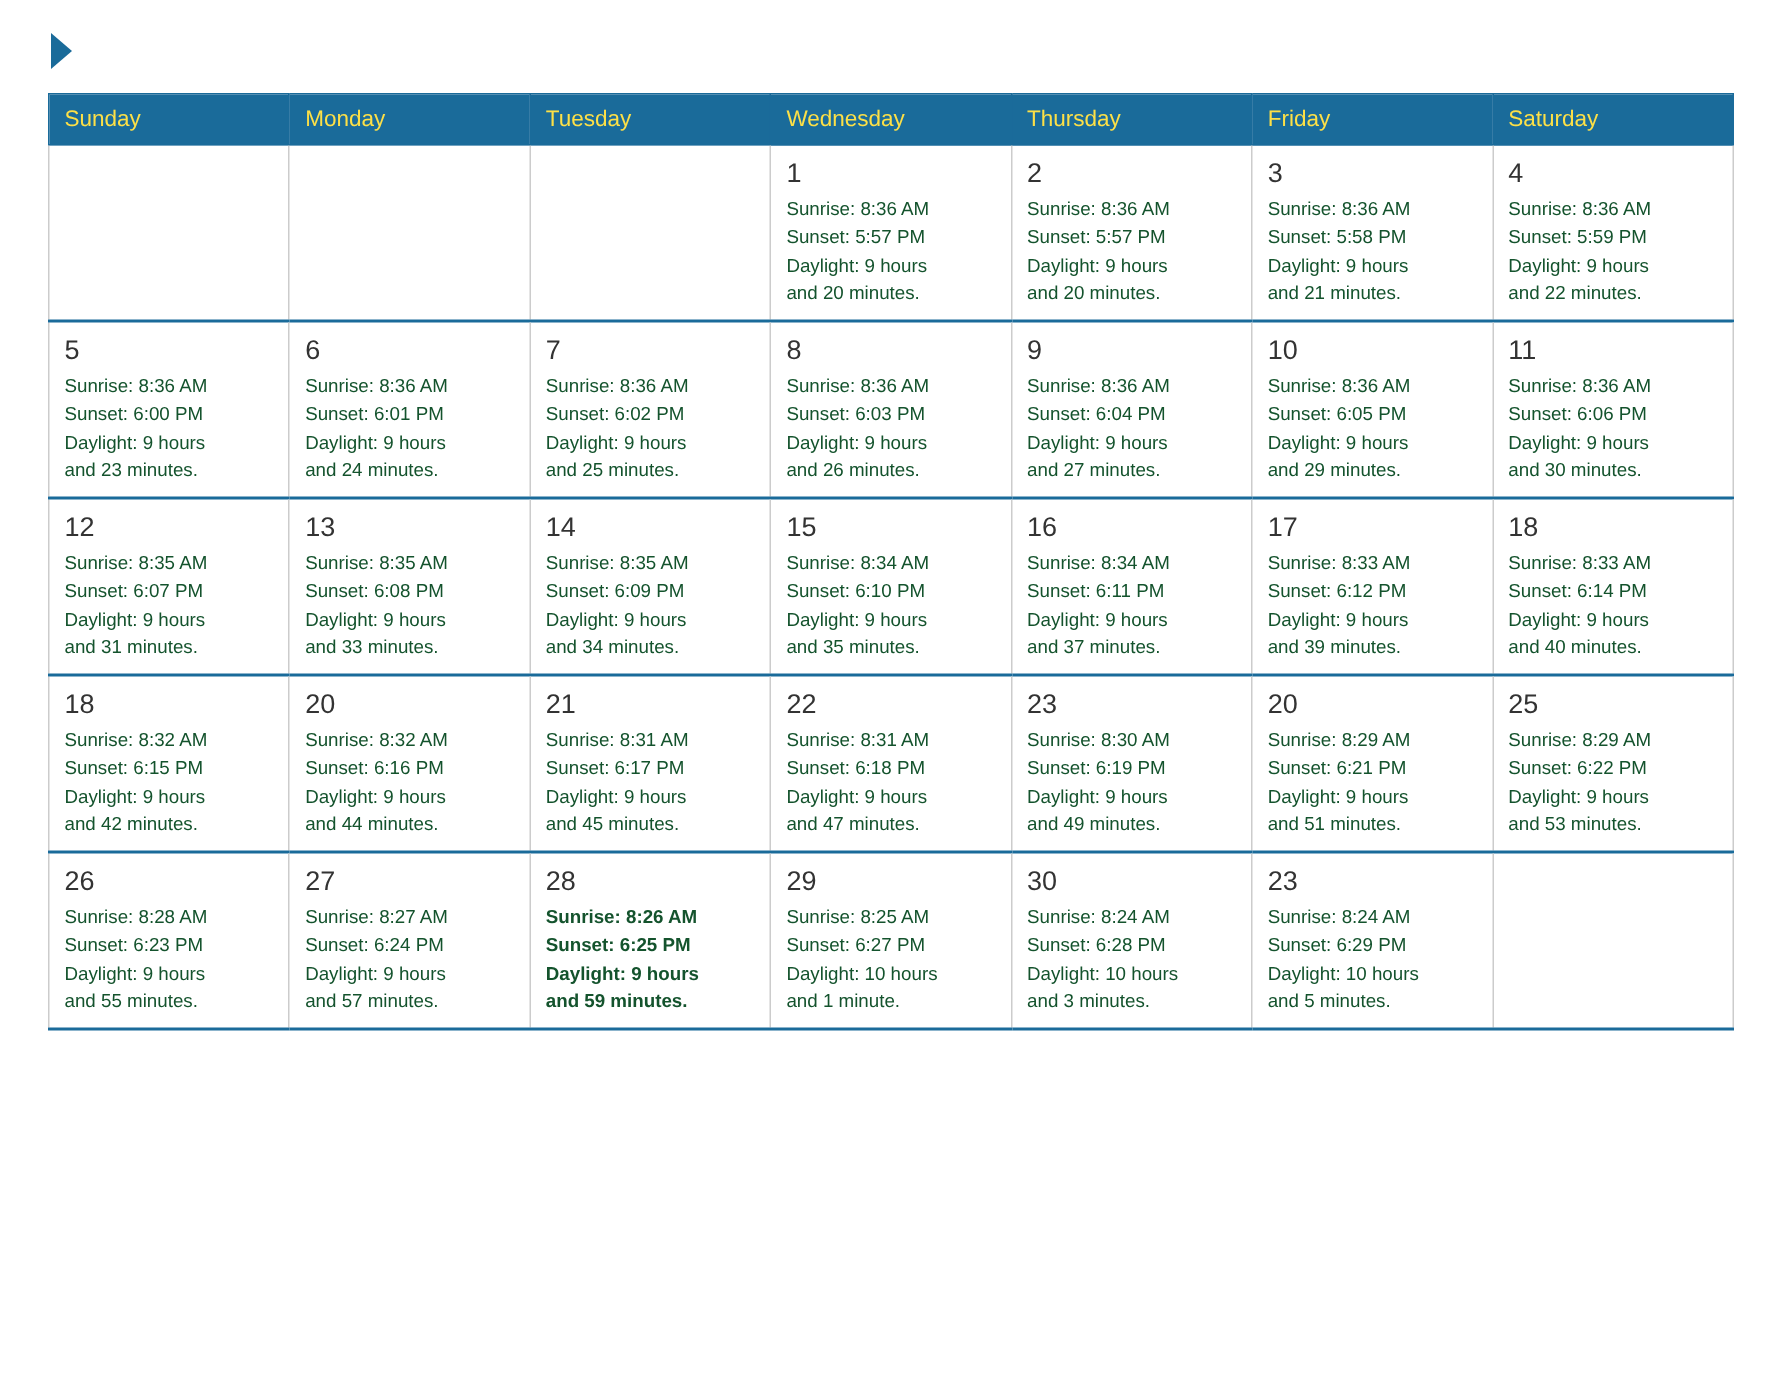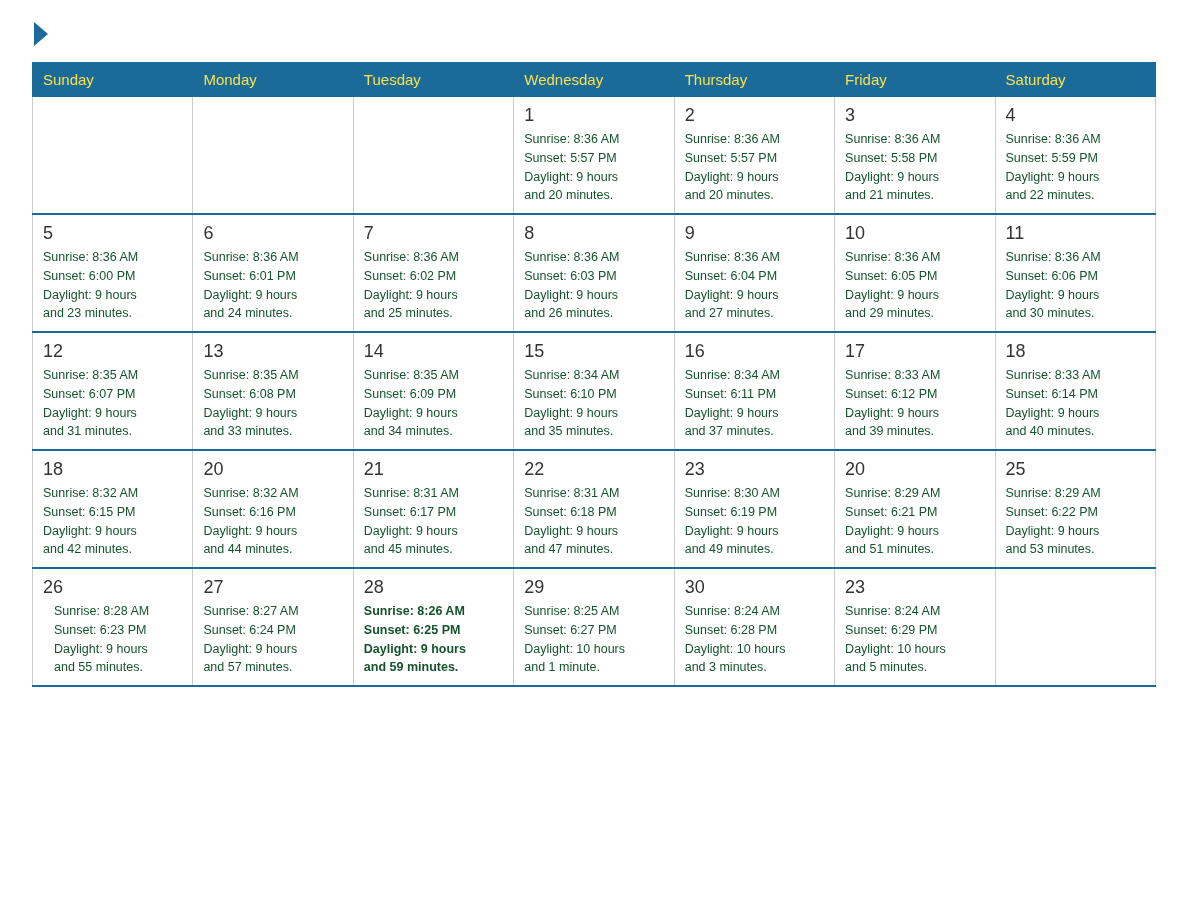--- a/index.html
+++ b/index.html
@@ -310,21 +310,21 @@
           <span class="day-number">25</span>
           <div class="day-info" style="white-space: pre-line;">Sunrise: 8:29 AM
 Sunset: 6:22 PM
 Daylight: 9 hours
 and 53 minutes.</div>
         </td>
       </tr>
       <tr>
         <td>
           <span class="day-number">26</span>
-          <div class="day-info" style="white-space: pre-line; margin-left: 11px;">Sunrise: 8:28 AM
+          <div class="day-info" style="white-space: pre-line;">Sunrise: 8:28 AM
 Sunset: 6:23 PM
 Daylight: 9 hours
 and 55 minutes.</div>
         </td>
         <td>
           <span class="day-number">27</span>
           <div class="day-info" style="white-space: pre-line;">Sunrise: 8:27 AM
 Sunset: 6:24 PM
 Daylight: 9 hours
 and 57 minutes.</div>

